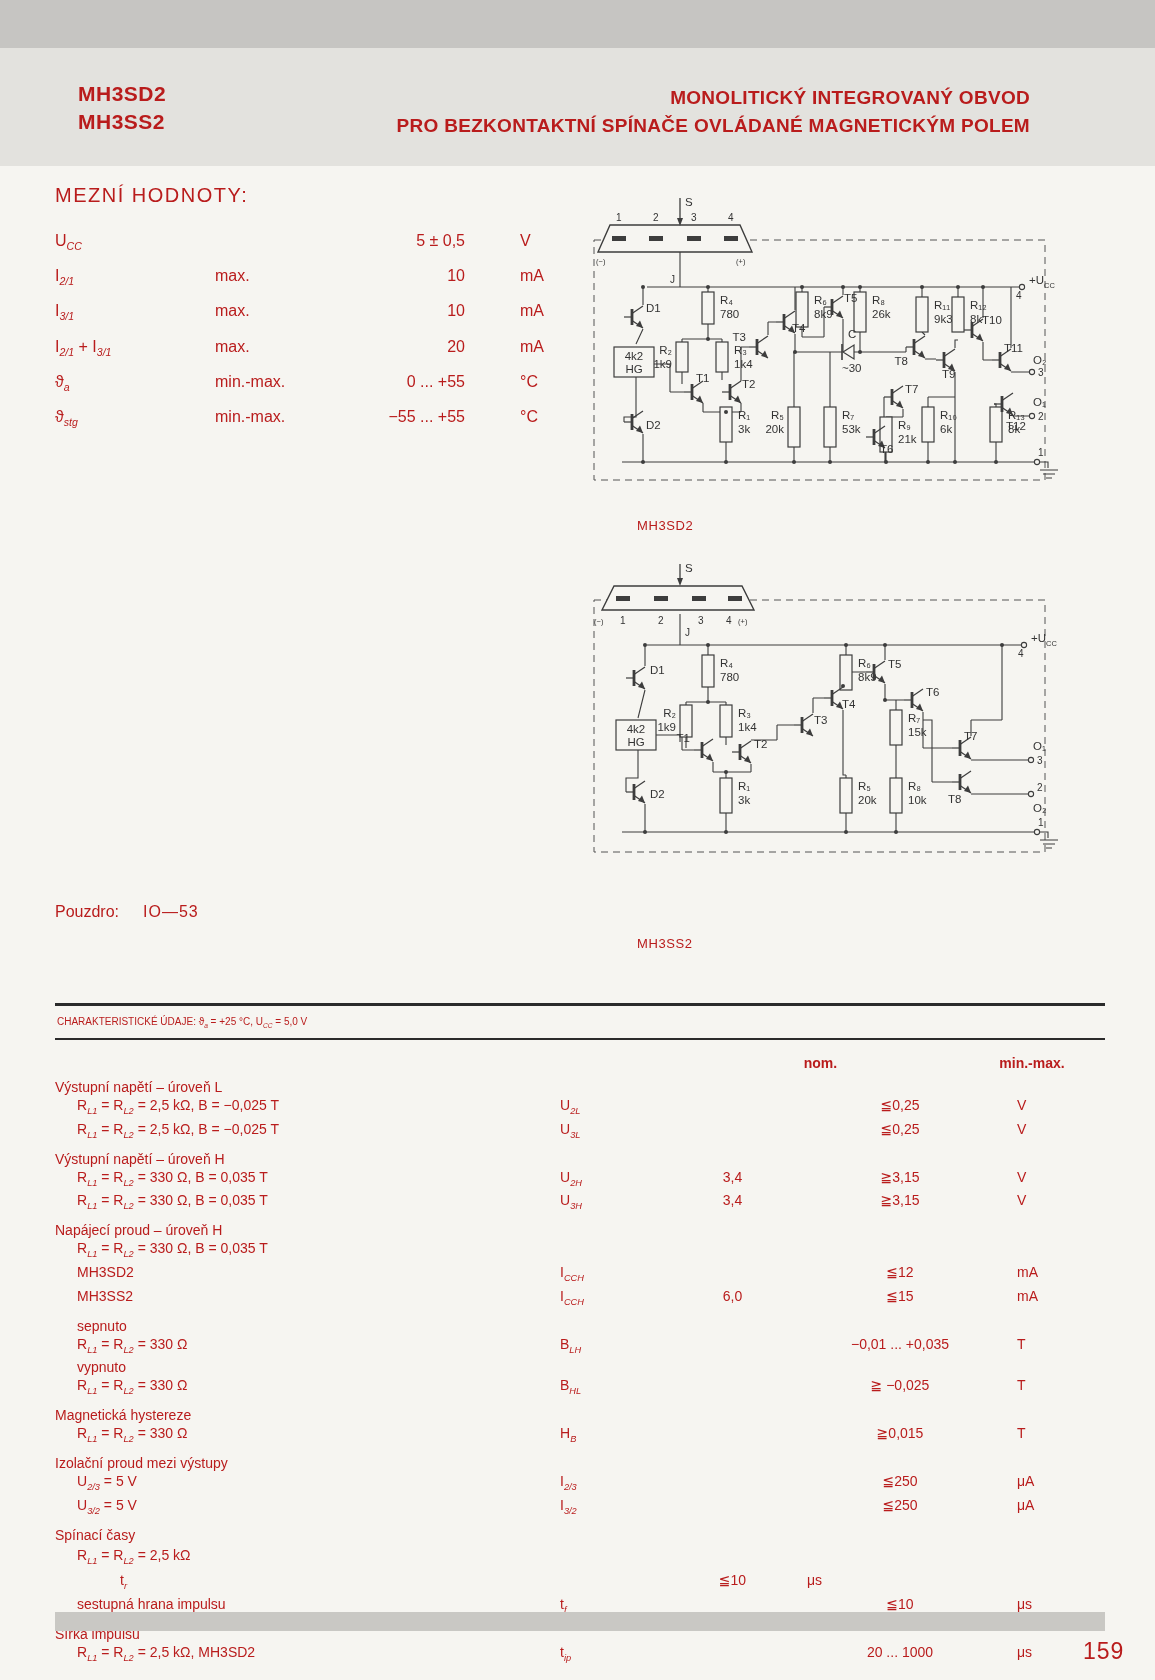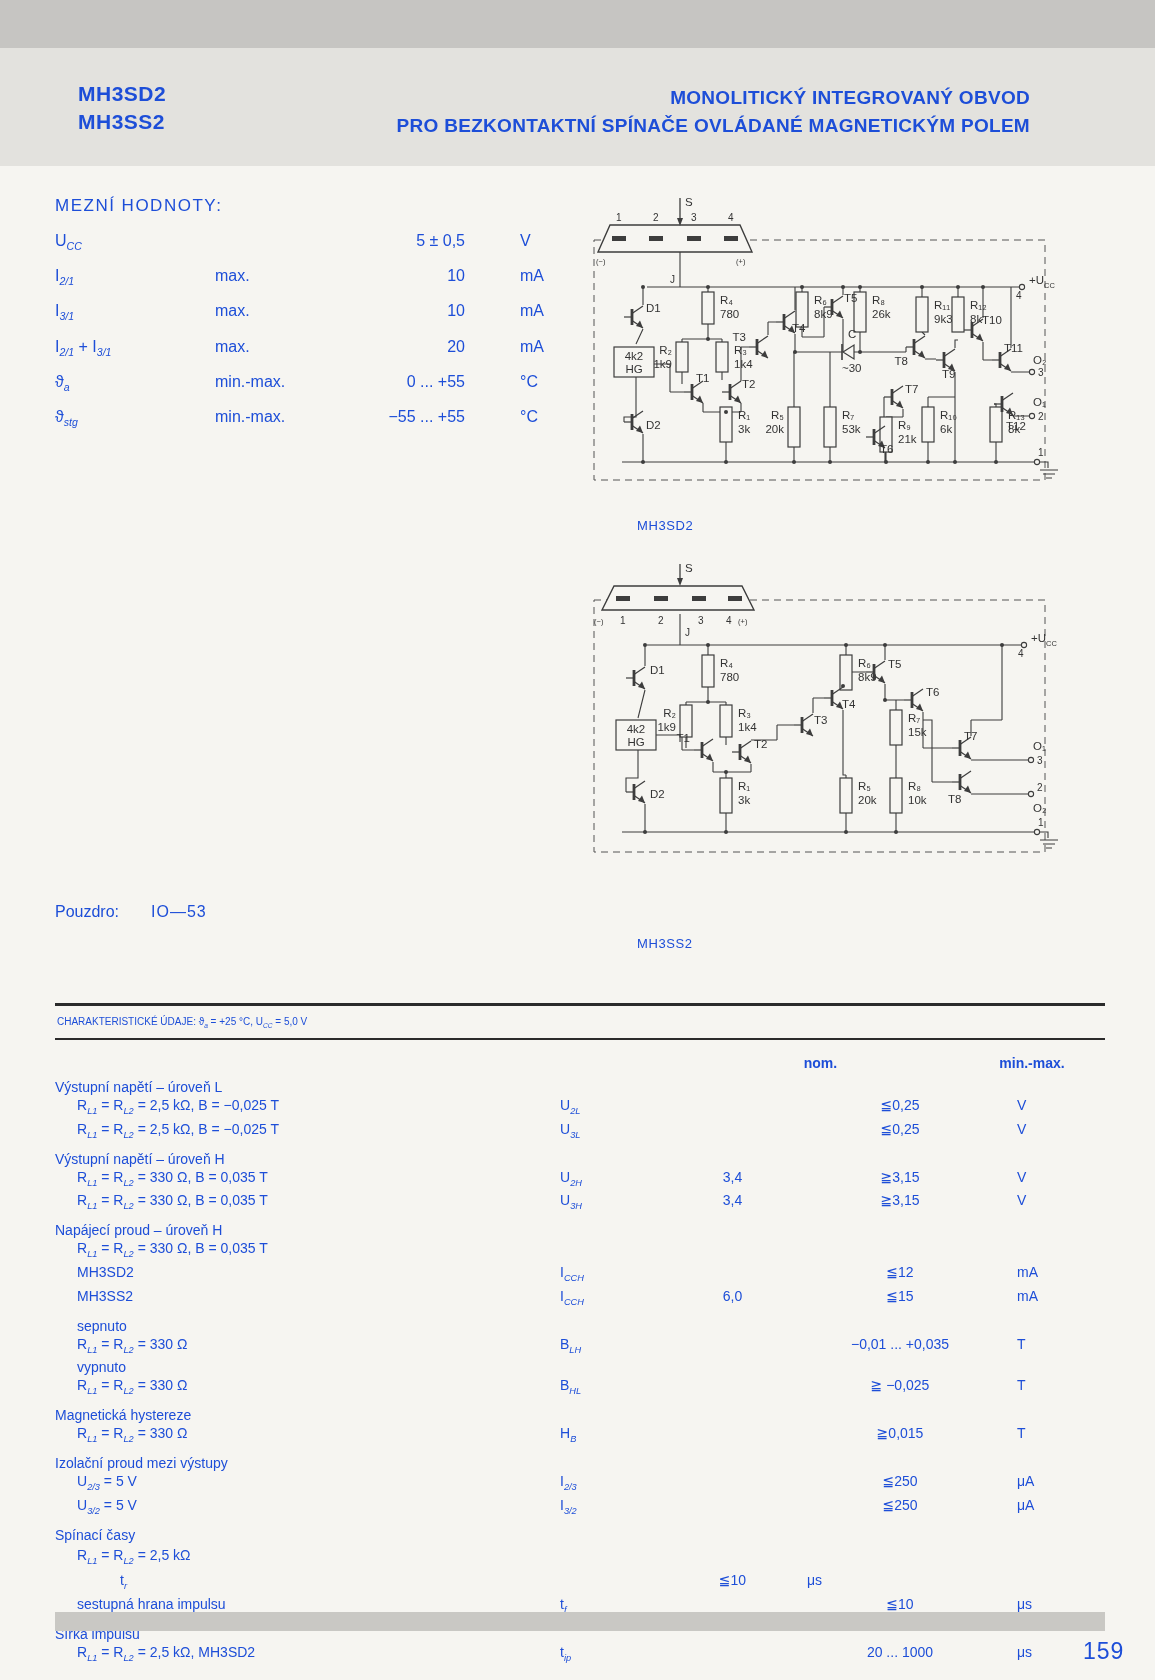--- a/index.html
+++ b/index.html
@@ -1,29 +1,29 @@
 <!DOCTYPE html>
 <html><head>
 <meta charset="utf-8">
 <style>
   html,body{margin:0;padding:0;background:#9a9a98;}
   .page{position:relative;width:1155px;height:1680px;margin:0 auto;background:#f6f5f1;
-        font-family:"Liberation Sans","DejaVu Sans",sans-serif;color:#1d4ed8;overflow:hidden;}
+        font-family:"Liberation Sans","DejaVu Sans",sans-serif;color:#b91c1c;overflow:hidden;}
   .band-top{position:absolute;left:0;top:0;width:1155px;height:48px;background:#c6c5c2;}
   .band-head{position:absolute;left:0;top:48px;width:1155px;height:118px;background:#e3e2de;}
   .partnos{position:absolute;left:78px;top:80px;font-weight:bold;font-size:21px;line-height:28px;letter-spacing:.5px;}
   .doctitle{position:absolute;right:125px;top:84px;text-align:right;font-weight:bold;font-size:19px;line-height:28px;letter-spacing:.3px;}
-  .mezni-h{position:absolute;left:55px;top:196px;font-size:17px;letter-spacing:1.5px;}
+  .mezni-h{position:absolute;left:55px;top:184px;font-size:20px;letter-spacing:1.5px;}
   .limits{position:absolute;left:55px;top:226px;width:540px;font-size:16px;}
   .lrow{display:grid;grid-template-columns:160px 118px 132px 1fr;line-height:29px;align-items:baseline;}
   .lval{text-align:right;}
   .lunit{padding-left:55px;}
   sub{font-size:.66em;font-style:italic;}
   .pouzdro{position:absolute;left:55px;top:903px;font-size:16px;}
-  .pouzdro .val{margin-left:32px;letter-spacing:1px;}
+  .pouzdro .val{margin-left:24px;letter-spacing:1px;}
   .cap1{position:absolute;left:637px;top:518px;font-size:13px;letter-spacing:.6px;}
   .cap2{position:absolute;left:637px;top:936px;font-size:13px;letter-spacing:.6px;}
   .diag1{position:absolute;left:592px;top:192px;}
   .diag2{position:absolute;left:592px;top:560px;}
   svg text{font-size:11.5px;fill:#333;font-family:"Liberation Sans","DejaVu Sans",sans-serif;}
   svg .sm{font-size:10px;}
   svg .xs{font-size:7.5px;}
   svg .wire{stroke:#3d3d3d;stroke-width:1.1;fill:none;}
   svg .dash{stroke:#555;stroke-width:1;fill:none;stroke-dasharray:7 5;}
   svg .rres{fill:#f6f5f1;stroke:#3d3d3d;stroke-width:1.2;}

